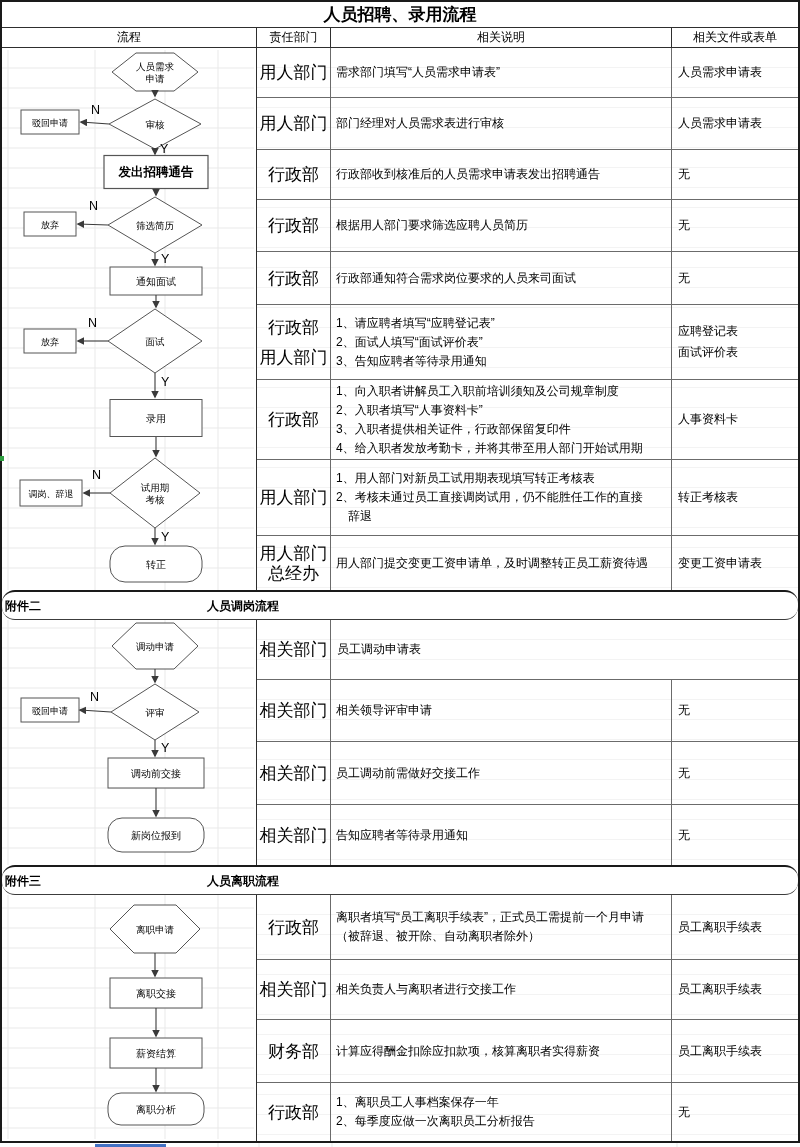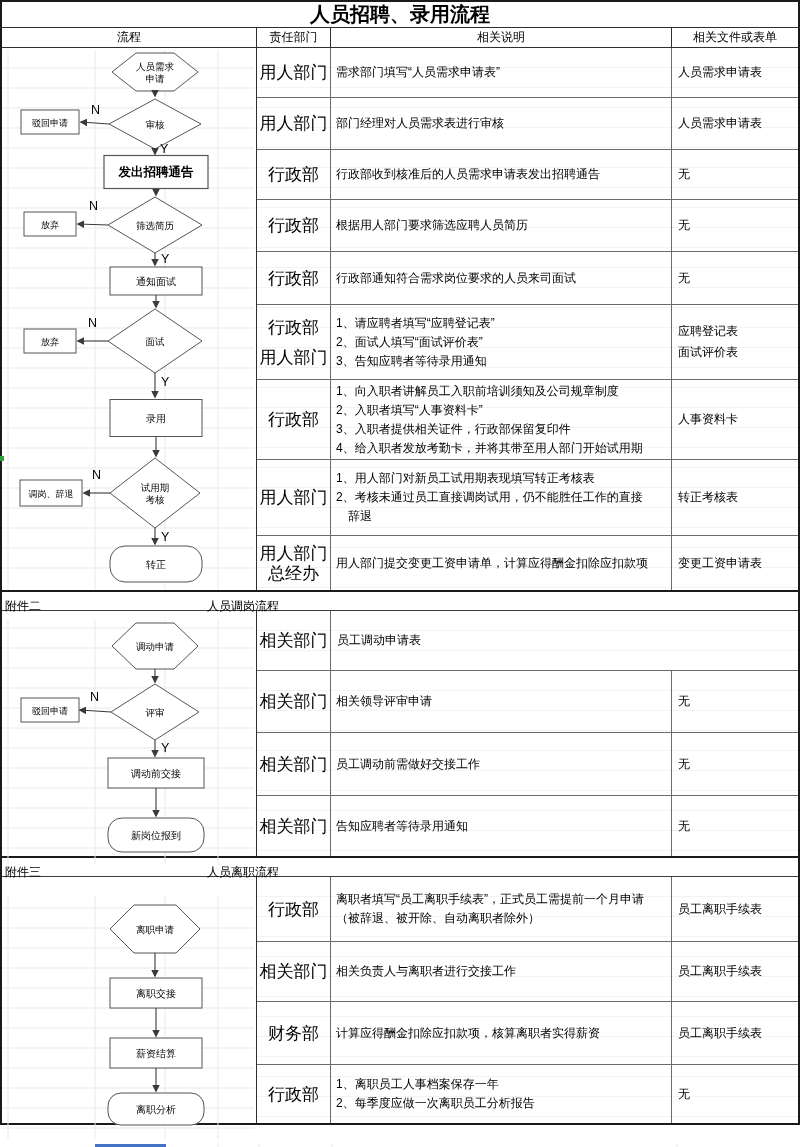--- a/index.html
+++ b/index.html
@@ -1,26 +1,26 @@
 <!DOCTYPE html>
 <html><head>
 <meta charset="utf-8">
 <style>
   html,body{margin:0;padding:0;background:#fff;}
   body{font-family:"Liberation Sans","DejaVu Sans",sans-serif;color:#000;}
   .sheet{position:relative;width:800px;height:1147px;background:#fff;overflow:hidden;}
   .table{position:absolute;left:0;top:0;width:800px;box-sizing:border-box;
          border:2px solid #1a1a1a;background:#fff;}
-  .title{height:26px;line-height:25px;text-align:center;font-size:20px;font-weight:bold;
+  .title{height:26px;line-height:25px;text-align:center;font-size:17px;font-weight:bold;
          border-bottom:1px solid #2e2e2e;box-sizing:border-box;}
   .head-row{display:flex;height:20px;border-bottom:1px solid #2e2e2e;box-sizing:border-box;font-size:12px;}
   .head-row .c{box-sizing:border-box;text-align:center;line-height:18px;border-right:1px solid #2e2e2e;}
   .c1{width:255px}.c2{width:74px}.c3{width:341px}.c4{width:126px;border-right:none !important;}
-  .sec-header{position:relative;height:21px;border-top:2px solid #1a1a1a;border-bottom:1px solid #3c3c3c;
-              box-sizing:border-box;font-size:12px;font-weight:400;background:#fff;}
+  .sec-header{position:relative;height:30px;border-top:2px solid #1a1a1a;border-bottom:1px solid #3c3c3c;
+              box-sizing:border-box;font-size:12px;font-weight:700;background:#fff;border-radius:13px;}
   .sec-header .att{position:absolute;left:3px;top:6px;}
   .sec-header .stitle{position:absolute;left:205px;top:6px;}
   .section{display:flex;}
   .flowcol{width:255px;box-sizing:border-box;border-right:1px solid #2e2e2e;}
   .rows{width:541px;box-sizing:border-box;
         background:repeating-linear-gradient(to bottom,#fff 0 19px,#f3f3f3 19px 20px);}
   .row{display:flex;box-sizing:border-box;border-bottom:1px solid #6b6b6b;}
   .row:last-child{border-bottom:none;}
   .dept{width:74px;box-sizing:border-box;border-right:1px solid #6b6b6b;display:flex;
         flex-direction:column;justify-content:center;align-items:center;font-size:17px;line-height:17px;}
@@ -145,21 +145,21 @@
               <div class="doc">
                 <div class="">转正考核表</div>
               </div>
             </div>
             <div class="row" style="height: 54px;">
               <div class="dept multi">
                 <div class="">用人部门</div>
                 <div class="">总经办</div>
               </div>
               <div class="desc">
-                <div class="">用人部门提交变更工资申请单，计算应得酬金扣除应扣款项</div>
+                <div class="">用人部门提交变更工资申请单，及时调整转正员工薪资待遇</div>
               </div>
               <div class="doc">
                 <div class="">变更工资申请表</div>
               </div>
             </div>
           </div>
         </div>
         <div class="sec-header">
           <span class="att">附件二</span>
           <span class="stitle">人员调岗流程</span>

